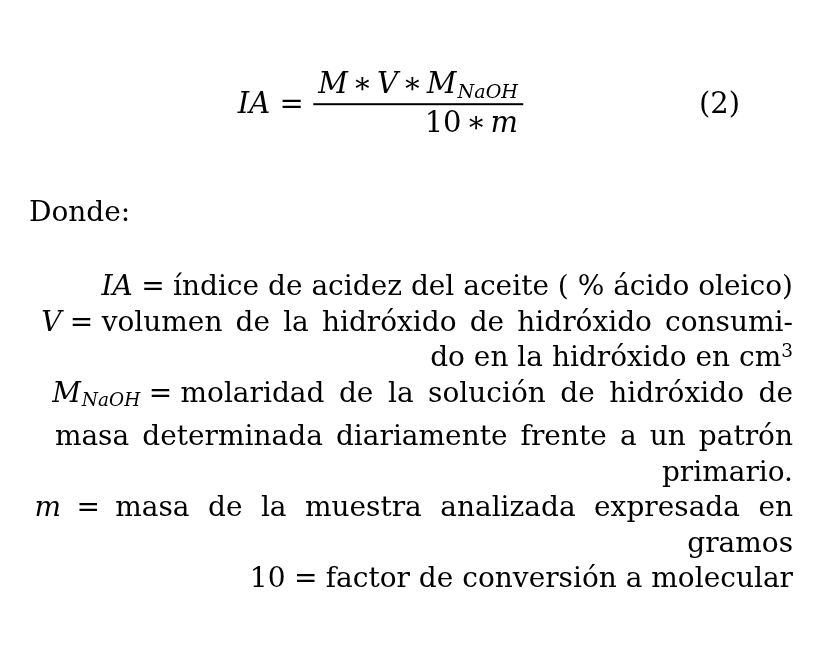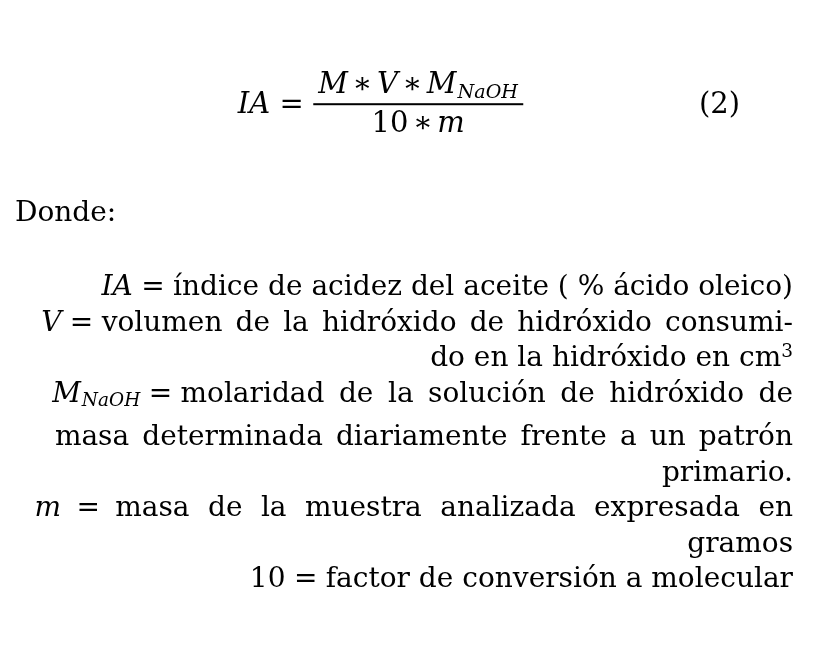--- a/index.html
+++ b/index.html
@@ -34,21 +34,21 @@
     display: flex;
     align-items: center;
     font-size: 29px;
     white-space: nowrap;
   }
   .math-it { font-style: italic; }
   .eq-sign { margin: 0 0.32em; }
   .frac {
     display: inline-flex;
     flex-direction: column;
-    align-items: center;
+    align-items: flex-end;
   }
   .frac .num, .frac .den {
     padding: 0 0.18em;
     line-height: 1.18;
     white-space: nowrap;
   }
   .frac .bar {
     display: block;
     width: 100%;
     height: 2px;
@@ -65,21 +65,21 @@
     position: absolute;
     right: 77px;
     top: 50%;
     transform: translateY(-50%);
     font-size: 29px;
   }
 
   
   .donde {
     position: absolute;
-    left: 15px;
+    left: 29px;
     top: 194px;
     line-height: 35px;
   }
   .defs {
     position: absolute;
     left: 27px;
     top: 268px;
     width: 766px;
     line-height: 35.6px;
   }

